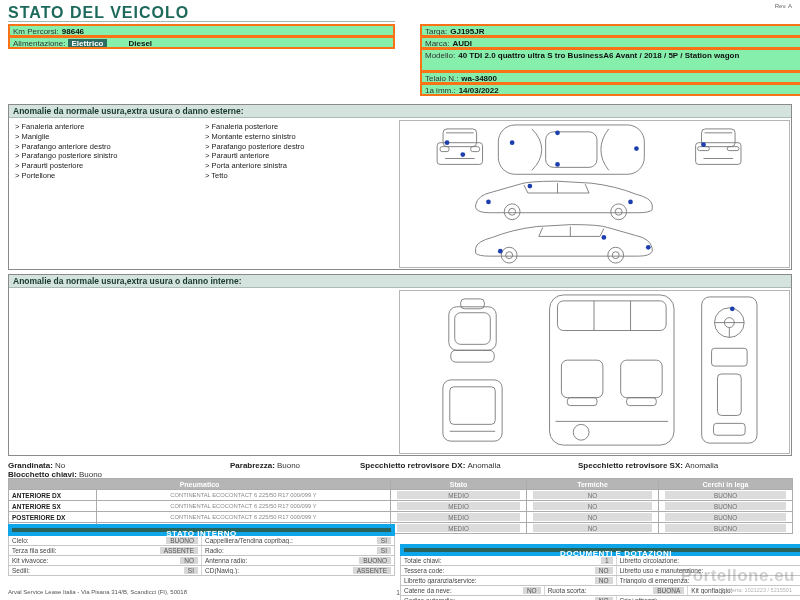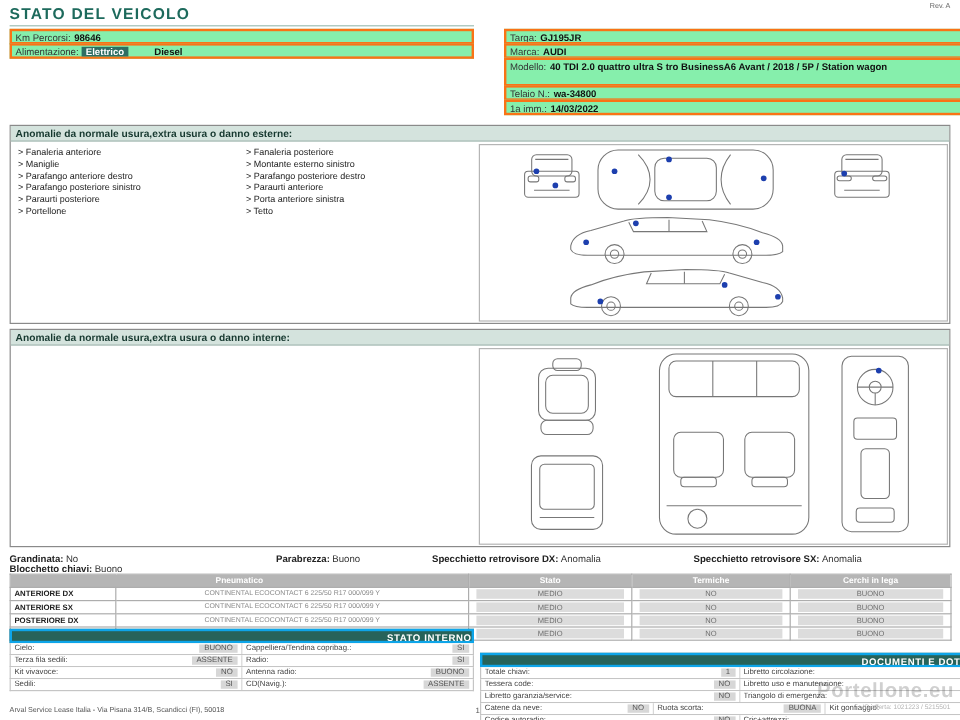--- a/index.html
+++ b/index.html
@@ -1,20 +1,20 @@
 <!DOCTYPE html>
 <html><head>
 <meta charset="utf-8">
 <style>
   * { margin:0; padding:0; box-sizing:border-box; }
   html,body { width:800px; height:600px; background:#fff; font-family:"Liberation Sans",sans-serif; color:#222; }
   .page { position:absolute; left:0; top:0; width:800px; height:600px; background:#fff; overflow:hidden; }
 
   
-  .title { position:absolute; left:8px; top:4px; font-size:13px; font-weight:bold; letter-spacing:1px; color:#1d6a5c; }
+  .title { position:absolute; left:8px; top:4px; font-size:16px; font-weight:bold; letter-spacing:1px; color:#1d6a5c; }
   .rev { position:absolute; right:8px; top:3px; font-size:6px; color:#666; }
   .hdr-rule { position:absolute; left:8px; top:21px; width:387px; border-top:1px solid #9dbdb4; }
 
   .info-left { position:absolute; left:8px; top:25px; width:387px; font-size:8px; }
   .info-right { position:absolute; left:420px; top:25px; width:392px; font-size:8px; }
   .irow { border:2px solid #f97316; margin-top:-1px; padding:1px 3px; height:13px; line-height:10px; white-space:nowrap; overflow:hidden; background:#86efac; }
   .irow.tall { height:24px; white-space:normal; line-height:10px; }
   .lab { color:#333; }
   .vbold { font-weight:bold; color:#111; margin-left:3px; }
   .vhl { background:#2e6e62; color:#fff; font-weight:bold; padding:0 3px; margin-left:3px; }
@@ -46,21 +46,21 @@
   .tyres th { background:#b5b5b5; color:#fff; font-size:7px; font-weight:bold; padding:1.5px 2px; text-align:center; }
   td.pos { font-weight:bold; font-size:6.5px; padding:1px 3px; color:#222; }
   td.desc { color:#8a8a8a; font-size:5.8px; text-align:center; padding:1px 2px; }
   td.vtd { padding:1px 6px; background:#fff; }
   .vbox { display:block; background:#dcdcdc; color:#6e6e6e; font-size:6.3px; text-align:center; padding:0.5px 0; }
 
   
   .panel { position:absolute; top:524px; font-size:6.5px; }
   .panel-left { left:8px; width:387px; }
   .panel-right { left:400px; width:432px;margin-top:20px; }
-  .phdr { background:#27635a; color:#fff; font-weight:bold; text-align:right; font-size:8px; height:12px; line-height:12px; border:2px solid #0ea5e9; letter-spacing:0.5px; }
+  .phdr { background:#27635a; color:#fff; font-weight:bold; text-align:center; font-size:8px; height:12px; line-height:12px; border:4px solid #0ea5e9; letter-spacing:0.5px; }
   .prow { display:flex; border:1px solid #c5c5c5; border-top:0; height:10px; align-items:center; background:#fff; }
   .pair { flex:1; display:flex; align-items:center; justify-content:space-between; padding:0 3px; min-width:0; gap:2px; }
   .pair + .pair { border-left:1px solid #d8d8d8; height:100%; }
   .plab { color:#444; white-space:nowrap; overflow:hidden; }
   .pval { background:#d7d7d7; color:#555; padding:0 4px; text-align:center; white-space:nowrap; }
 
   
   .f-addr { position:absolute; left:8px; top:589px; font-size:6px; color:#555; }
   .f-page { position:absolute; left:388px; top:589px; width:20px; text-align:center; font-size:6.5px; color:#555; }
   .f-id { position:absolute; right:8px; top:587px; font-size:5.5px; color:#b3b3b3; }

